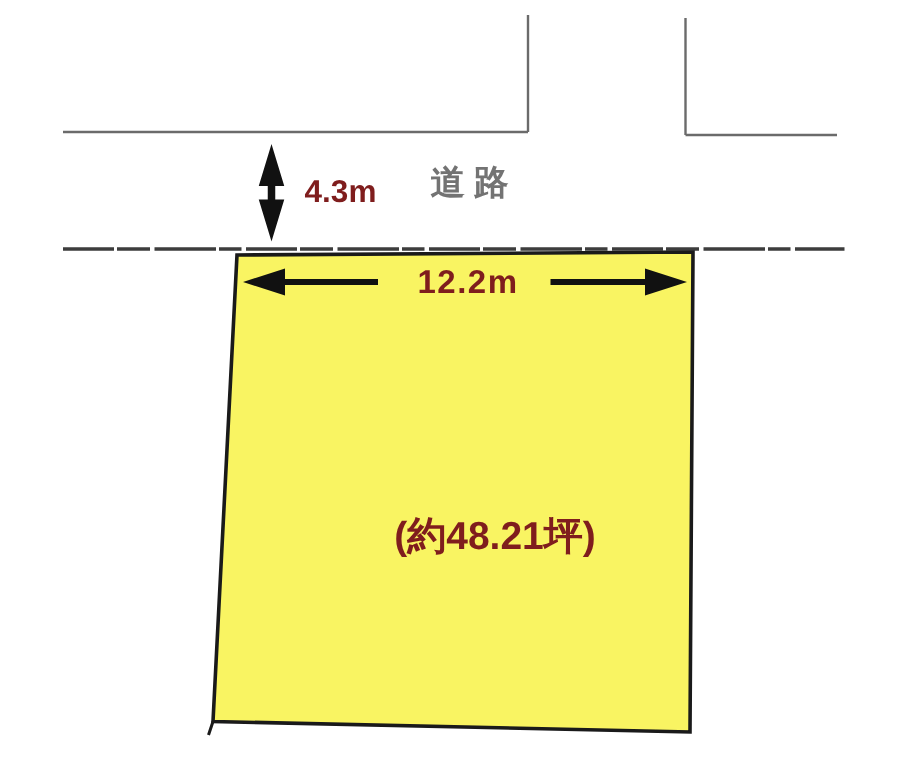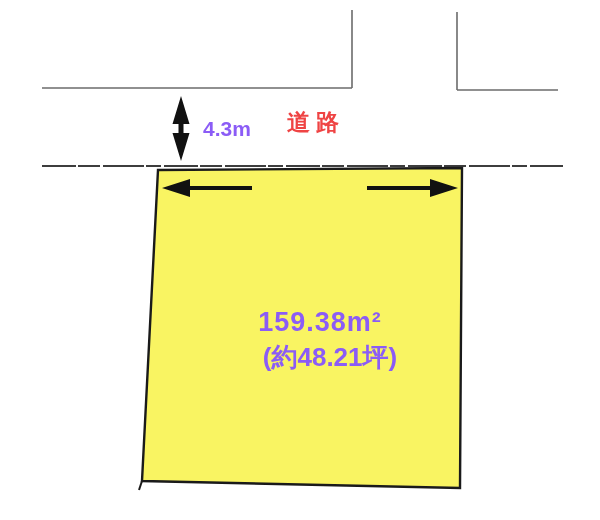--- a/index.html
+++ b/index.html
@@ -42,25 +42,25 @@
     stroke-width: 2;
   }
   .arrow {
     fill: #111111;
     stroke: none;
   }
   .label {
     position: absolute;
     transform: translate(-50%, -50%);
     white-space: nowrap;
-    color: #8b5cf6;
+    color: #7f1d1d;
     line-height: 1;
   }
   .road-width-label  { left: 227px; top: 128px; font-size: 21px; font-weight: bold; }
-  .road-name-label   { left: 316px; top: 122px; font-size: 23px; font-weight: 600; letter-spacing: 6px; color: #ef4444; }
+  .road-name-label   { left: 316px; top: 122px; font-size: 23px; font-weight: 600; letter-spacing: 6px; color: #737373; }
   .frontage-label    { left: 312px; top: 188px; font-size: 22px; font-weight: bold; letter-spacing: 1px; }
   .plot-title        { left: 311px; top: 278px; font-size: 29px; font-weight: bold; letter-spacing: 2px; }
   .plot-area-label   { left: 320px; top: 322px; font-size: 27px; font-weight: bold; letter-spacing: 1px; }
   .plot-tsubo-label  { left: 330px; top: 357px; font-size: 26px; font-weight: bold; }
 </style>
 </head>
 <body>
 
 <div class="canvas">
 
@@ -84,19 +84,19 @@
 
     <path class="arrow" d="M162,188 L190,179 L190,186 L252,186 L252,190 L190,190 L190,197 Z"></path>
 
     <path class="arrow" d="M458,188 L430,179 L430,186 L367,186 L367,190 L430,190 L430,197 Z"></path>
   </svg>
 
   <div class="label road-width-label">4.3m</div>
 
   <div class="label road-name-label">道路</div>
 
+  <div class="label frontage-label">12.2m</div>
 
 
-  <div class="label plot-area-label">159.38m²</div>
 
   <div class="label plot-tsubo-label">(約48.21坪)</div>
 
 </div>
 
 </body></html>

